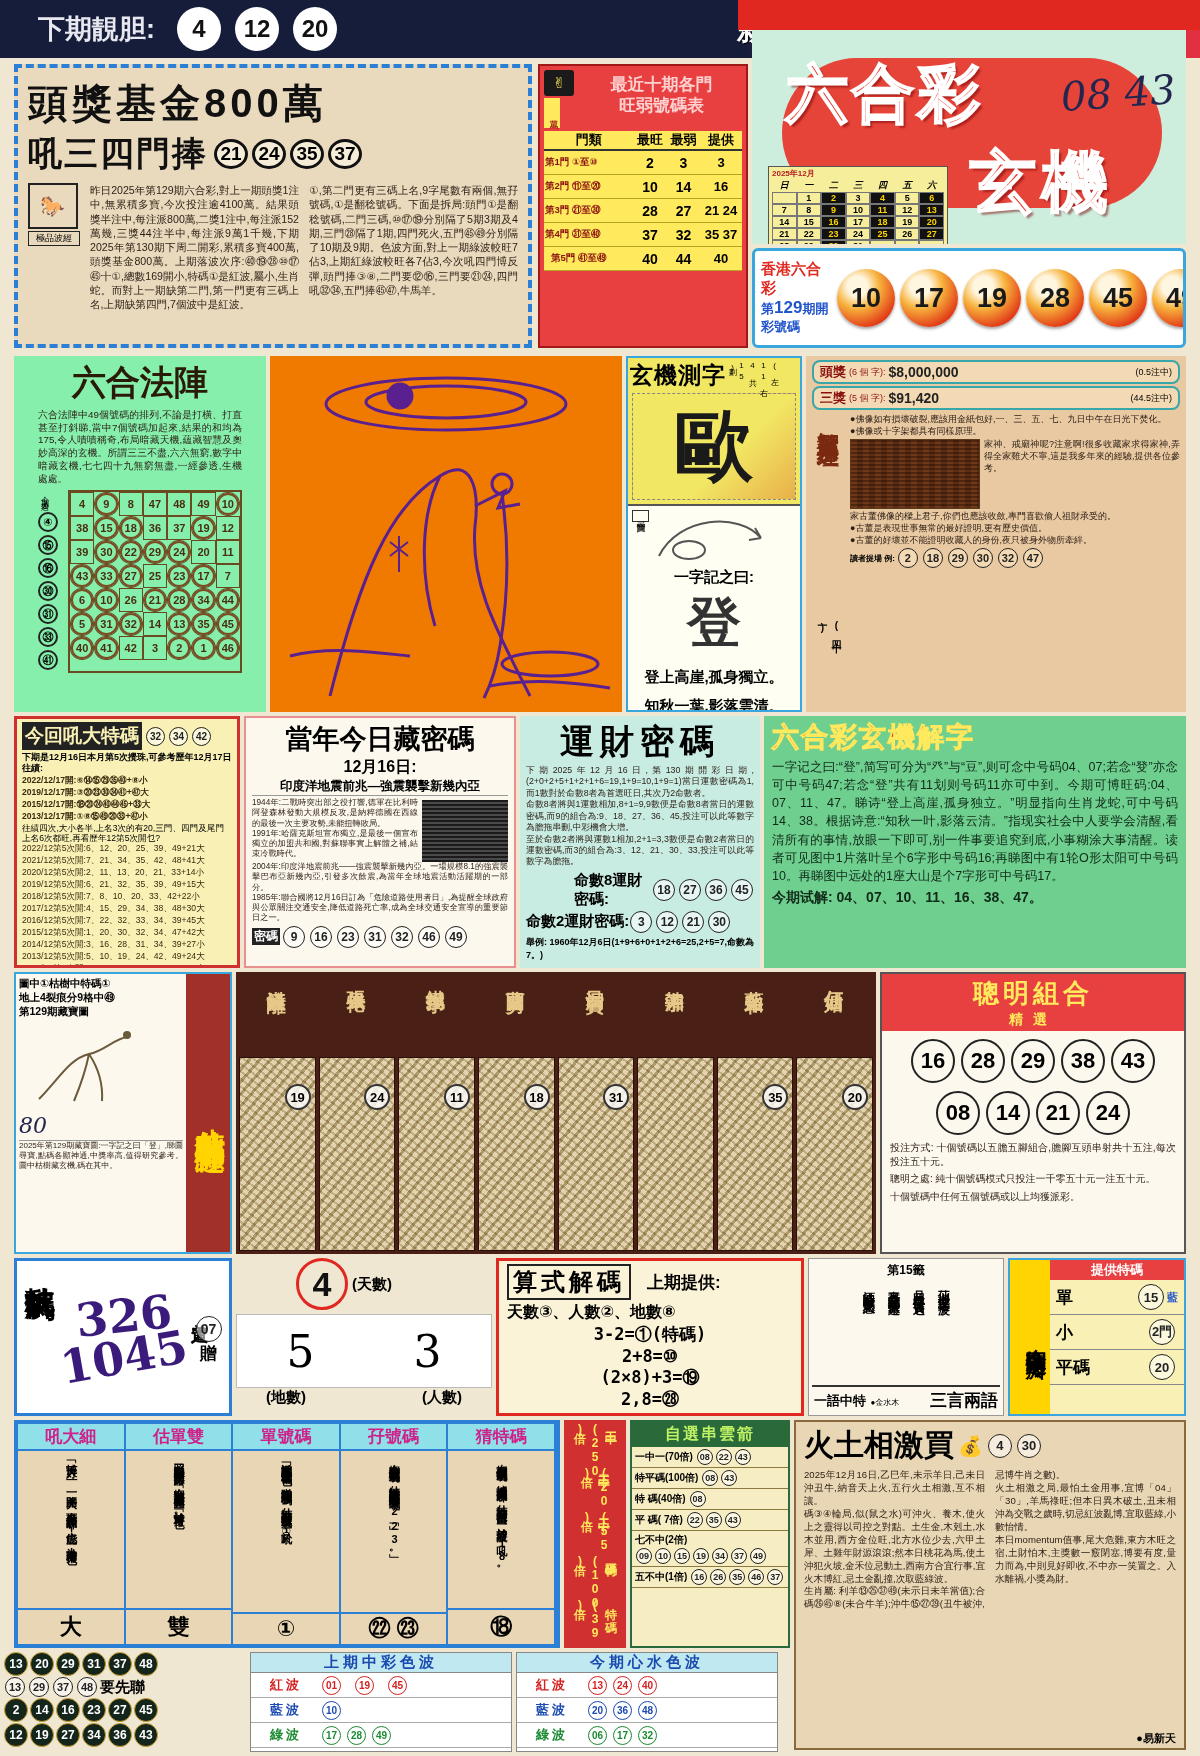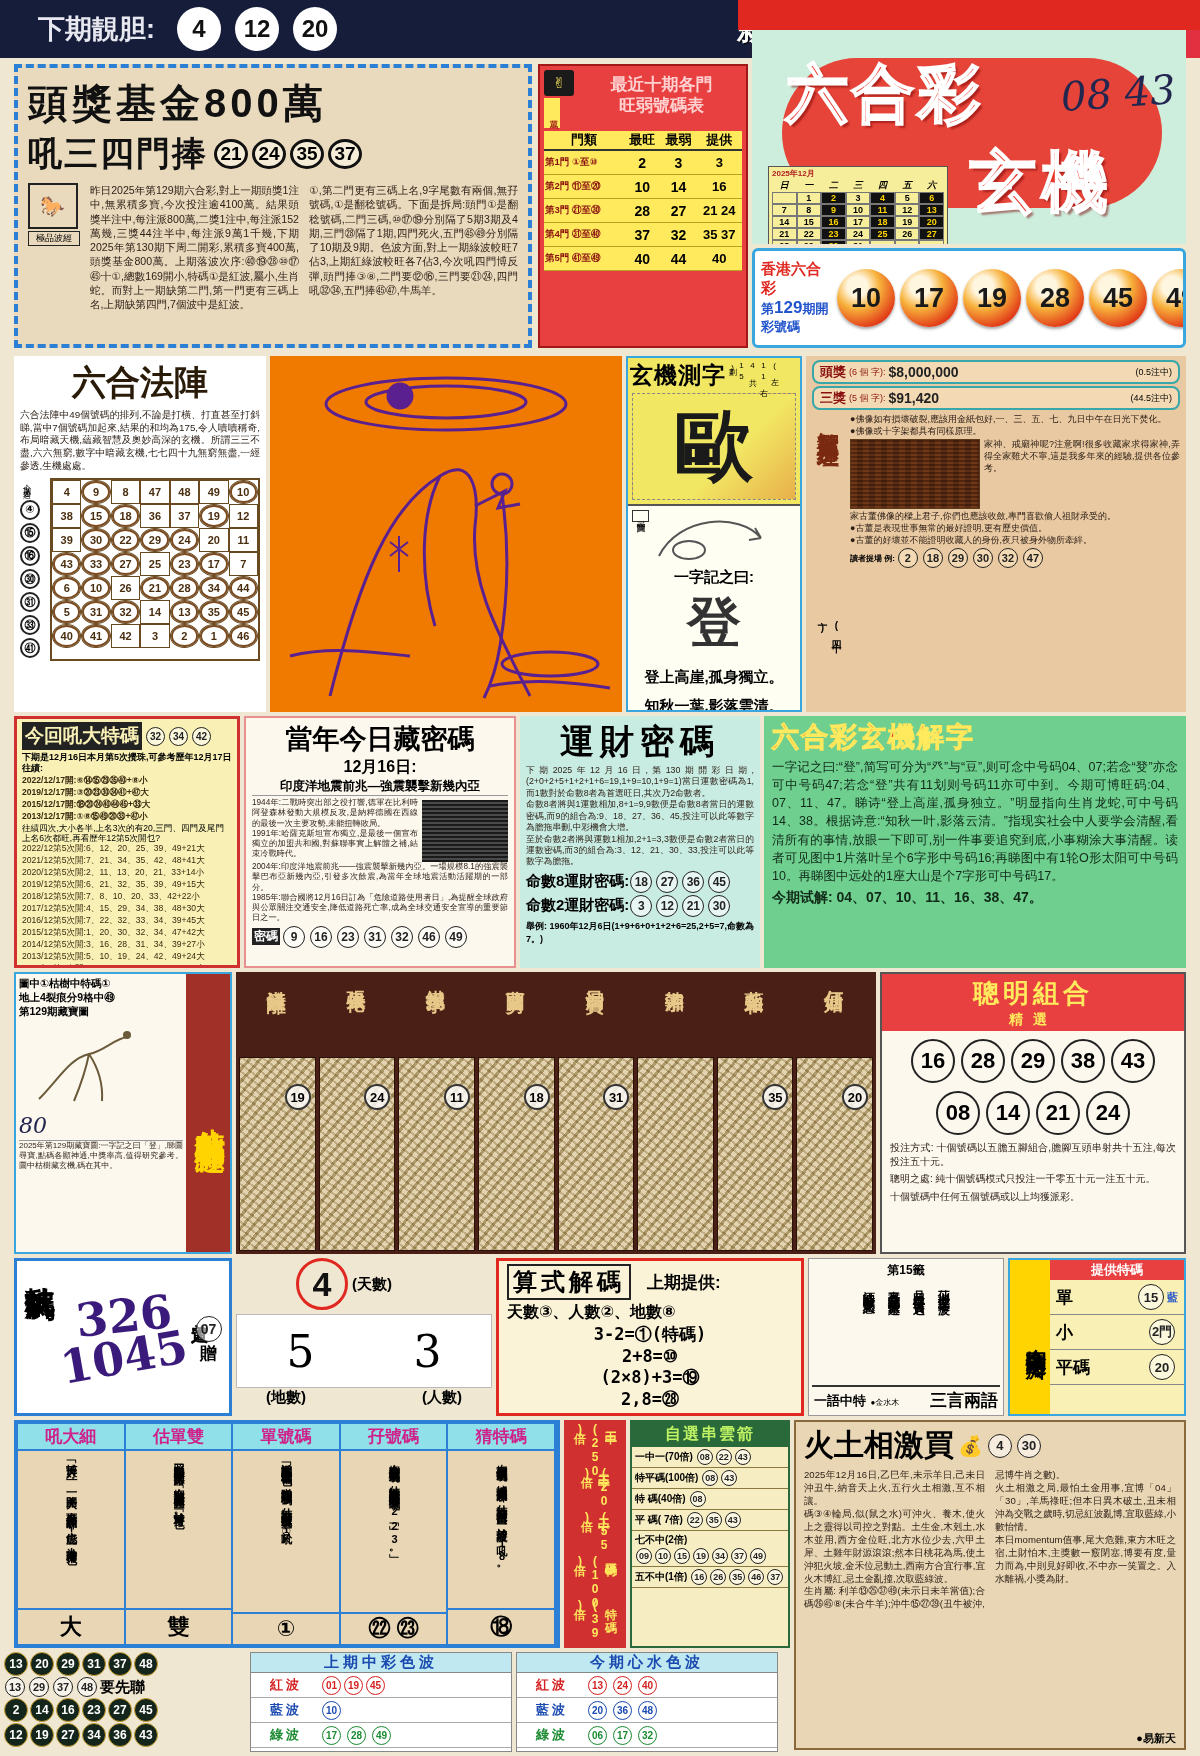--- a/index.html
+++ b/index.html
@@ -105,21 +105,21 @@
           <td style="text-align:center;font-weight:bold;font-size:14px;border-bottom:1px solid #b9a420;">27</td>
           <td style="text-align:center;font-weight:bold;font-size:13px;border-bottom:1px solid #b9a420;">21 24</td>
         </tr>
           <tr>
           <td style="font-size:9.5px;font-weight:bold;color:#8a1010;padding:5px 1px;border-bottom:1px solid #b9a420;">第4門 ㉛至㊵</td>
           <td style="text-align:center;font-weight:bold;font-size:14px;border-bottom:1px solid #b9a420;">37</td>
           <td style="text-align:center;font-weight:bold;font-size:14px;border-bottom:1px solid #b9a420;">32</td>
           <td style="text-align:center;font-weight:bold;font-size:13px;border-bottom:1px solid #b9a420;">35 37</td>
         </tr>
           <tr>
-          <td style="font-size:9.5px;font-weight:bold;color:#8a1010;padding:5px 1px;border-bottom:1px solid #b9a420;">第5門 ㊶至㊾</td>
+          <td style="font-size:9.5px;font-weight:bold;color:#8a1010;padding:5px 7px;border-bottom:1px solid #b9a420;">第5門 ㊶至㊾</td>
           <td style="text-align:center;font-weight:bold;font-size:14px;border-bottom:1px solid #b9a420;">40</td>
           <td style="text-align:center;font-weight:bold;font-size:14px;border-bottom:1px solid #b9a420;">44</td>
           <td style="text-align:center;font-weight:bold;font-size:13px;border-bottom:1px solid #b9a420;">40</td>
         </tr>
         </tbody>
     </table>
   </div>
 
   <div class="sect" style="left:752px;top:30px;width:434px;height:214px;background:#cdeedd;">
     <div style="position:absolute;left:30px;top:28px;width:380px;height:150px;background:#e8352a;border-radius:75px;opacity:.92;"></div>
@@ -218,21 +218,21 @@
         <span class="ball bigball">
           <b>45</b>
         </span>
         <span class="ball bigball">
           <b>49</b>
         </span>
       </div>
 
   </div>
 
-  <div class="sect" style="left:14px;top:356px;width:252px;height:356px;background:#ffffff;padding:4px 6px;">
+  <div class="sect" style="left:14px;top:356px;width:252px;height:356px;background:#86efac;padding:4px 24px;">
     <div style="font-size:34px;font-weight:900;text-align:center;color:#2a1a08;font-family:'DejaVu Serif',serif;">六合法陣</div>
     <p class="newsp" style="font-size:9.8px;line-height:1.3;margin-top:3px;">六合法陣中49個號碼的排列,不論是打橫、打直甚至打斜睇,當中7個號碼加起來,結果的和均為175,令人嘖嘖稱奇,布局暗藏天機,蘊藏智慧及奧妙高深的玄機。所謂三三不盡,六六無窮,數字中暗藏玄機,七七四十九無窮無盡,一經參透,生機處處。</p>
     <div style="display:flex;margin-top:5px;">
       <div style="width:30px;flex:none;">
         <div class="v" style="font-size:8px;">今期必遇:</div>
         <div>
 
         <div style="width:20px;height:20px;border:2px solid #222;border-radius:50%;display:flex;align-items:center;justify-content:center;font-size:11px;font-weight:bold;margin:3px 0;">④</div>
             <div style="width:20px;height:20px;border:2px solid #222;border-radius:50%;display:flex;align-items:center;justify-content:center;font-size:11px;font-weight:bold;margin:3px 0;">⑮</div>
             <div style="width:20px;height:20px;border:2px solid #222;border-radius:50%;display:flex;align-items:center;justify-content:center;font-size:11px;font-weight:bold;margin:3px 0;">⑯</div>
@@ -568,21 +568,21 @@
         </span>
     </div>
   </div>
 
   <div class="sect" style="left:520px;top:716px;width:240px;height:252px;background:#c9ece2;padding:3px 6px;">
     <div style="font-size:34px;font-weight:900;text-align:center;letter-spacing:6px;">運財密碼</div>
     <p class="newsp" style="font-size:8.8px;line-height:1.3;">下期2025年12月16日,第130期開彩日期,(2+0+2+5+1+2+1+6=19,1+9=10,1+9=1)當日運數密碼為1,而1數對於命數8者為首選旺日,其次乃2命數者。</p>
     <p class="newsp" style="font-size:8.8px;line-height:1.3;">命數8者將與1運數相加,8+1=9,9數便是命數8者當日的運數密碼,而9的組合為:9、18、27、36、45,投注可以此等數字為膽拖串刪,中彩機會大增。</p>
     <p class="newsp" style="font-size:8.8px;line-height:1.3;">至於命數2者將與運數1相加,2+1=3,3數便是命數2者當日的運數密碼,而3的組合為:3、12、21、30、33,投注可以此等數字為膽拖。</p>
     <div style="display:flex;align-items:center;margin-top:3px;">
-      <b style="font-size:15px;">命數8運財密碼:</b>
+      <b style="font-size:15px;margin-left:48px;">命數8運財密碼:</b>
       <span style="display:flex;gap:2px;">
 
       <span class="circ" style="width:22px;height:22px;font-size:12px;">18</span>
           <span class="circ" style="width:22px;height:22px;font-size:12px;">27</span>
           <span class="circ" style="width:22px;height:22px;font-size:12px;">36</span>
           <span class="circ" style="width:22px;height:22px;font-size:12px;">45</span>
         </span>
     </div>
     <div style="display:flex;align-items:center;margin-top:2px;">
       <b style="font-size:15px;">命數2運財密碼:</b>
@@ -956,21 +956,21 @@
         <span class="ball" style="width:24px;height:24px;background:#14251c;color:#fff;font-size:12px;border:1px solid #c8a030;">43</span>
       </div>
   </div>
 
   <div class="sect" style="left:250px;top:1652px;width:262px;height:100px;border:1px solid #888;background:#fff;">
     <div style="background:#bfe8f0;color:#1a4ab0;font-size:15px;font-weight:900;text-align:center;letter-spacing:4px;border-bottom:1px solid #888;">上期中彩色波</div>
     <div>
 
     <div style="display:flex;align-items:center;border-bottom:1px solid #aaa;height:25px;">
         <b class="wave-name" style="width: 70px; text-align: center; font-size: 13px; letter-spacing: 3px; color: rgb(212, 32, 32);">紅波</b>
-        <span style="display:flex;gap:1px;">
+        <span style="display:flex;gap:12px;">
 
         <span class="circ wave-num" style="width: 19px; height: 19px; font-size: 10px; border-color: rgb(212, 32, 32); color: rgb(212, 32, 32);">01</span>
             <span class="circ wave-num" style="width: 19px; height: 19px; font-size: 10px; border-color: rgb(212, 32, 32); color: rgb(212, 32, 32);">19</span>
             <span class="circ wave-num" style="width: 19px; height: 19px; font-size: 10px; border-color: rgb(212, 32, 32); color: rgb(212, 32, 32);">45</span>
           </span>
       </div>
         <div style="display:flex;align-items:center;border-bottom:1px solid #aaa;height:25px;">
         <b class="wave-name" style="width: 70px; text-align: center; font-size: 13px; letter-spacing: 3px; color: rgb(26, 74, 176);">藍波</b>
         <span style="display:flex;gap:4px;">
 

